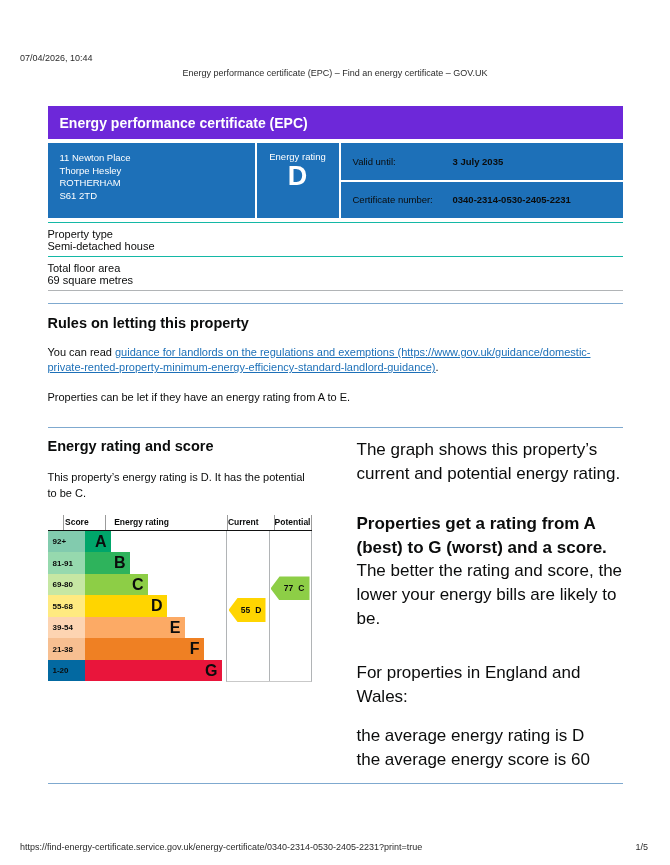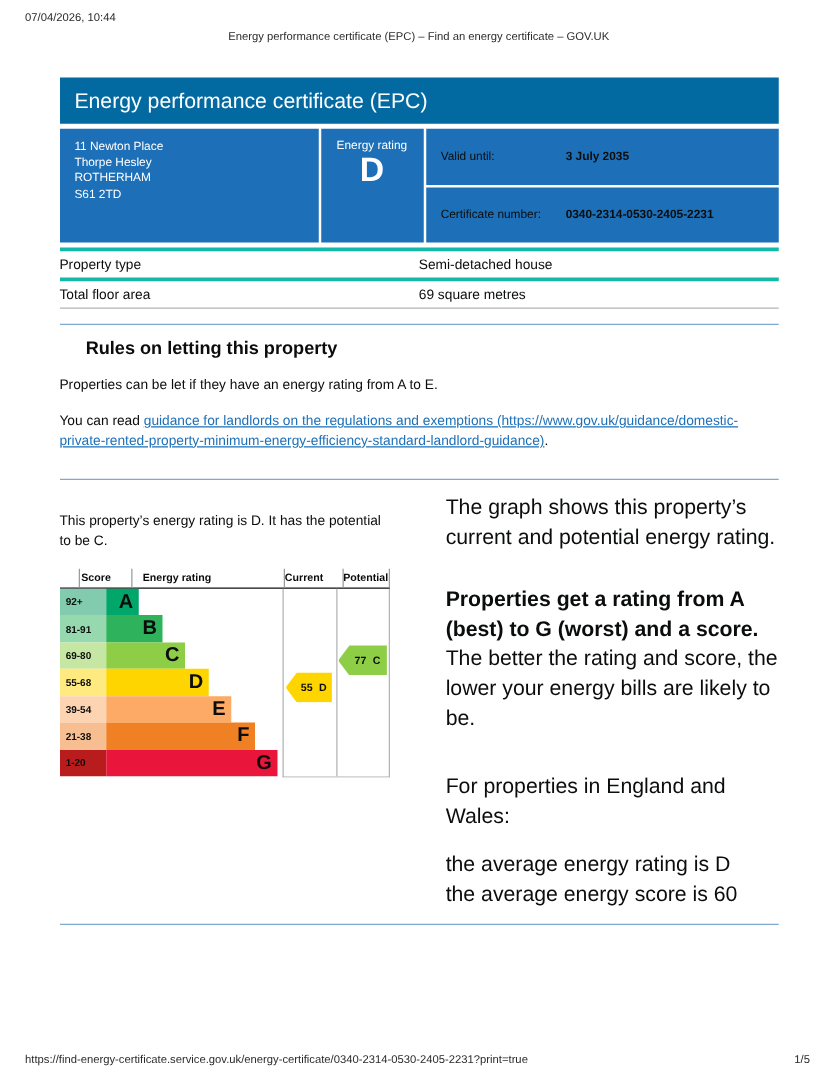--- a/index.html
+++ b/index.html
@@ -3,55 +3,55 @@
 <meta charset="utf-8">
 <style>
   * { box-sizing: border-box; margin: 0; padding: 0; }
   html,body { background:#fff; }
   body {
     width:670px; height:865px; position:relative; overflow:hidden;
     font-family:"Liberation Sans","DejaVu Sans",sans-serif;
     color:#0b0c0c; -webkit-font-smoothing:antialiased;
   }
   
-  .print-header { position:relative; padding-top:24px; font-size:9px; color:#2b2b2b; height:22px; }
+  .print-header { position:relative; padding-top:24px; font-size:9px; color:#2b2b2b; height:22px;margin-top:44px; }
   .ph-left { position:absolute; left:20px; top:9px; }
   .ph-center { display:block; text-align:center; }
   .print-footer { position:absolute; left:0; right:0; bottom:13px; font-size:9px; color:#2b2b2b; }
   .pf-left { position:absolute; left:20px; bottom:0; }
   .pf-right { position:absolute; right:22px; bottom:0; }
 
   .content { width:575px; margin:38px auto 0; }
 
-  .banner { background:#0369a1; color:#fff; font-weight:normal; font-size:17px; padding:9px 12px 8px; }
-
-  
-  .summary { margin-top:4px; display:flex; gap:2px; height:91px; }
+  .banner { background:#6d28d9; color:#fff; font-weight:bold; font-size:14px; padding:9px 12px 8px; }
+
+  
+  .summary { margin-top:4px; display:flex; gap:2px; height:75px; }
   .summary .cell { background:#1d70b8; color:#fff; }
   .cell-address { width:207px; padding:9px 12px; font-size:9.5px; line-height:1.32; }
   .cell-rating { width:82px; display:flex; flex-direction:column; align-items:center; padding-top:8px; }
   .cell-rating .rating-label { font-size:9.5px; }
   .cell-rating .rating-letter { font-size:27px; font-weight:bold; line-height:1.1; }
   .cell-details { flex:1; display:flex; flex-direction:column; gap:2px; background:#fff; }
   .detail-row { background:#1d70b8; flex:1; display:flex; align-items:center; padding-left:12px; font-size:9.5px; }
   .detail-row .lbl { width:100px; }
   .detail-row .val { font-weight:bold; }
 
   
   .prop-table { margin-top:4px; font-size:11px; border-bottom:1px solid #b1b4b6; }
-  .prop-row { display:flex; border-top:3px solid #14b8a6; padding:5px 0 4px; }
+  .prop-row { display:flex; border-top:1px solid #14b8a6; padding:5px 0 4px;flex-direction:column; }
   .prop-row .p-lbl { width:50%; }
   .prop-row .p-val { width:50%; }
 
   hr.blue { border:0; border-top:1px solid #7fa9cf; }
   .hr1 { margin-top:12px; }
   .hr2 { margin-top:22px; }
   .hr3 { margin-top:11px; }
 
-  h2.section { font-size:14.5px; font-weight:bold;margin-left:21px; }
+  h2.section { font-size:14.5px; font-weight:bold; }
   .rules h2 { margin-top:11px; }
   .rules p { font-size:11px; line-height:1.4; margin-top:14px; }
   a.gov-link { color:#1d70b8; text-decoration:underline; }
 
   .two-col { display:flex; margin-top:10px; }
   .col-l { width:290px; }
   .col-r { width:266px; margin-left:auto; font-size:17px; line-height:1.4; }
   .col-l p { font-size:11px; line-height:1.4; max-width:258px; }
   .col-l .lead { margin-top:16px; }
   .col-l .improve { margin-top:22px; display:inline-block; max-width:250px; font-size:11px; line-height:1.4; }
@@ -124,28 +124,29 @@
     <div class="prop-row">
       <span class="p-lbl">Total floor area</span>
       <span class="p-val">69 square metres</span>
     </div>
   </div>
 
   <hr class="blue hr1">
 
   <div class="rules">
     <h2 class="section">Rules on letting this property</h2>
+    <p><span>You can read </span><a href="#" class="gov-link">guidance for landlords on the regulations and exemptions (https://www.gov.uk/guidance/domestic-private-rented-property-minimum-energy-efficiency-standard-landlord-guidance)</a><span>.</span></p>
     <p>Properties can be let if they have an energy rating from A to E.</p>
-    <p><span>You can read </span><a href="#" class="gov-link">guidance for landlords on the regulations and exemptions (https://www.gov.uk/guidance/domestic-private-rented-property-minimum-energy-efficiency-standard-landlord-guidance)</a><span>.</span></p>
   </div>
 
   <hr class="blue hr2">
 
   <div class="two-col">
     <div class="col-l">
+      <h2 class="section">Energy rating and score</h2>
       <p class="lead">This property’s energy rating is D. It has the potential to be C.</p>
 
       <div class="chart">
         <div class="chart-head">
           <div class="hc hc-score">Score</div>
           <div class="hc hc-rating">Energy rating</div>
           <div class="hc hc-current">Current</div>
           <div class="hc hc-potential">Potential</div>
         </div>
 
@@ -179,21 +180,21 @@
               <span class="band-letter">E</span>
             </div>
         </div>
         <div class="band-row">
           <div class="score-cell" style="background: rgb(247, 191, 145);">21-38</div>
           <div class="bar" style="width: 119px; background: rgb(239, 128, 35);">
               <span class="band-letter">F</span>
             </div>
         </div>
         <div class="band-row">
-          <div class="score-cell" style="background: #b91c1c;">1-20</div>
+          <div class="score-cell" style="background: #0369a1;">1-20</div>
           <div class="bar" style="width: 137px; background: rgb(233, 21, 59);">
               <span class="band-letter">G</span>
             </div>
         </div>
 
         <div class="cols-overlay">
             <div class="mid"></div>
           </div>
 
         <div class="arrow arrow-current" style="top: 83px; background: rgb(255, 213, 0);">

